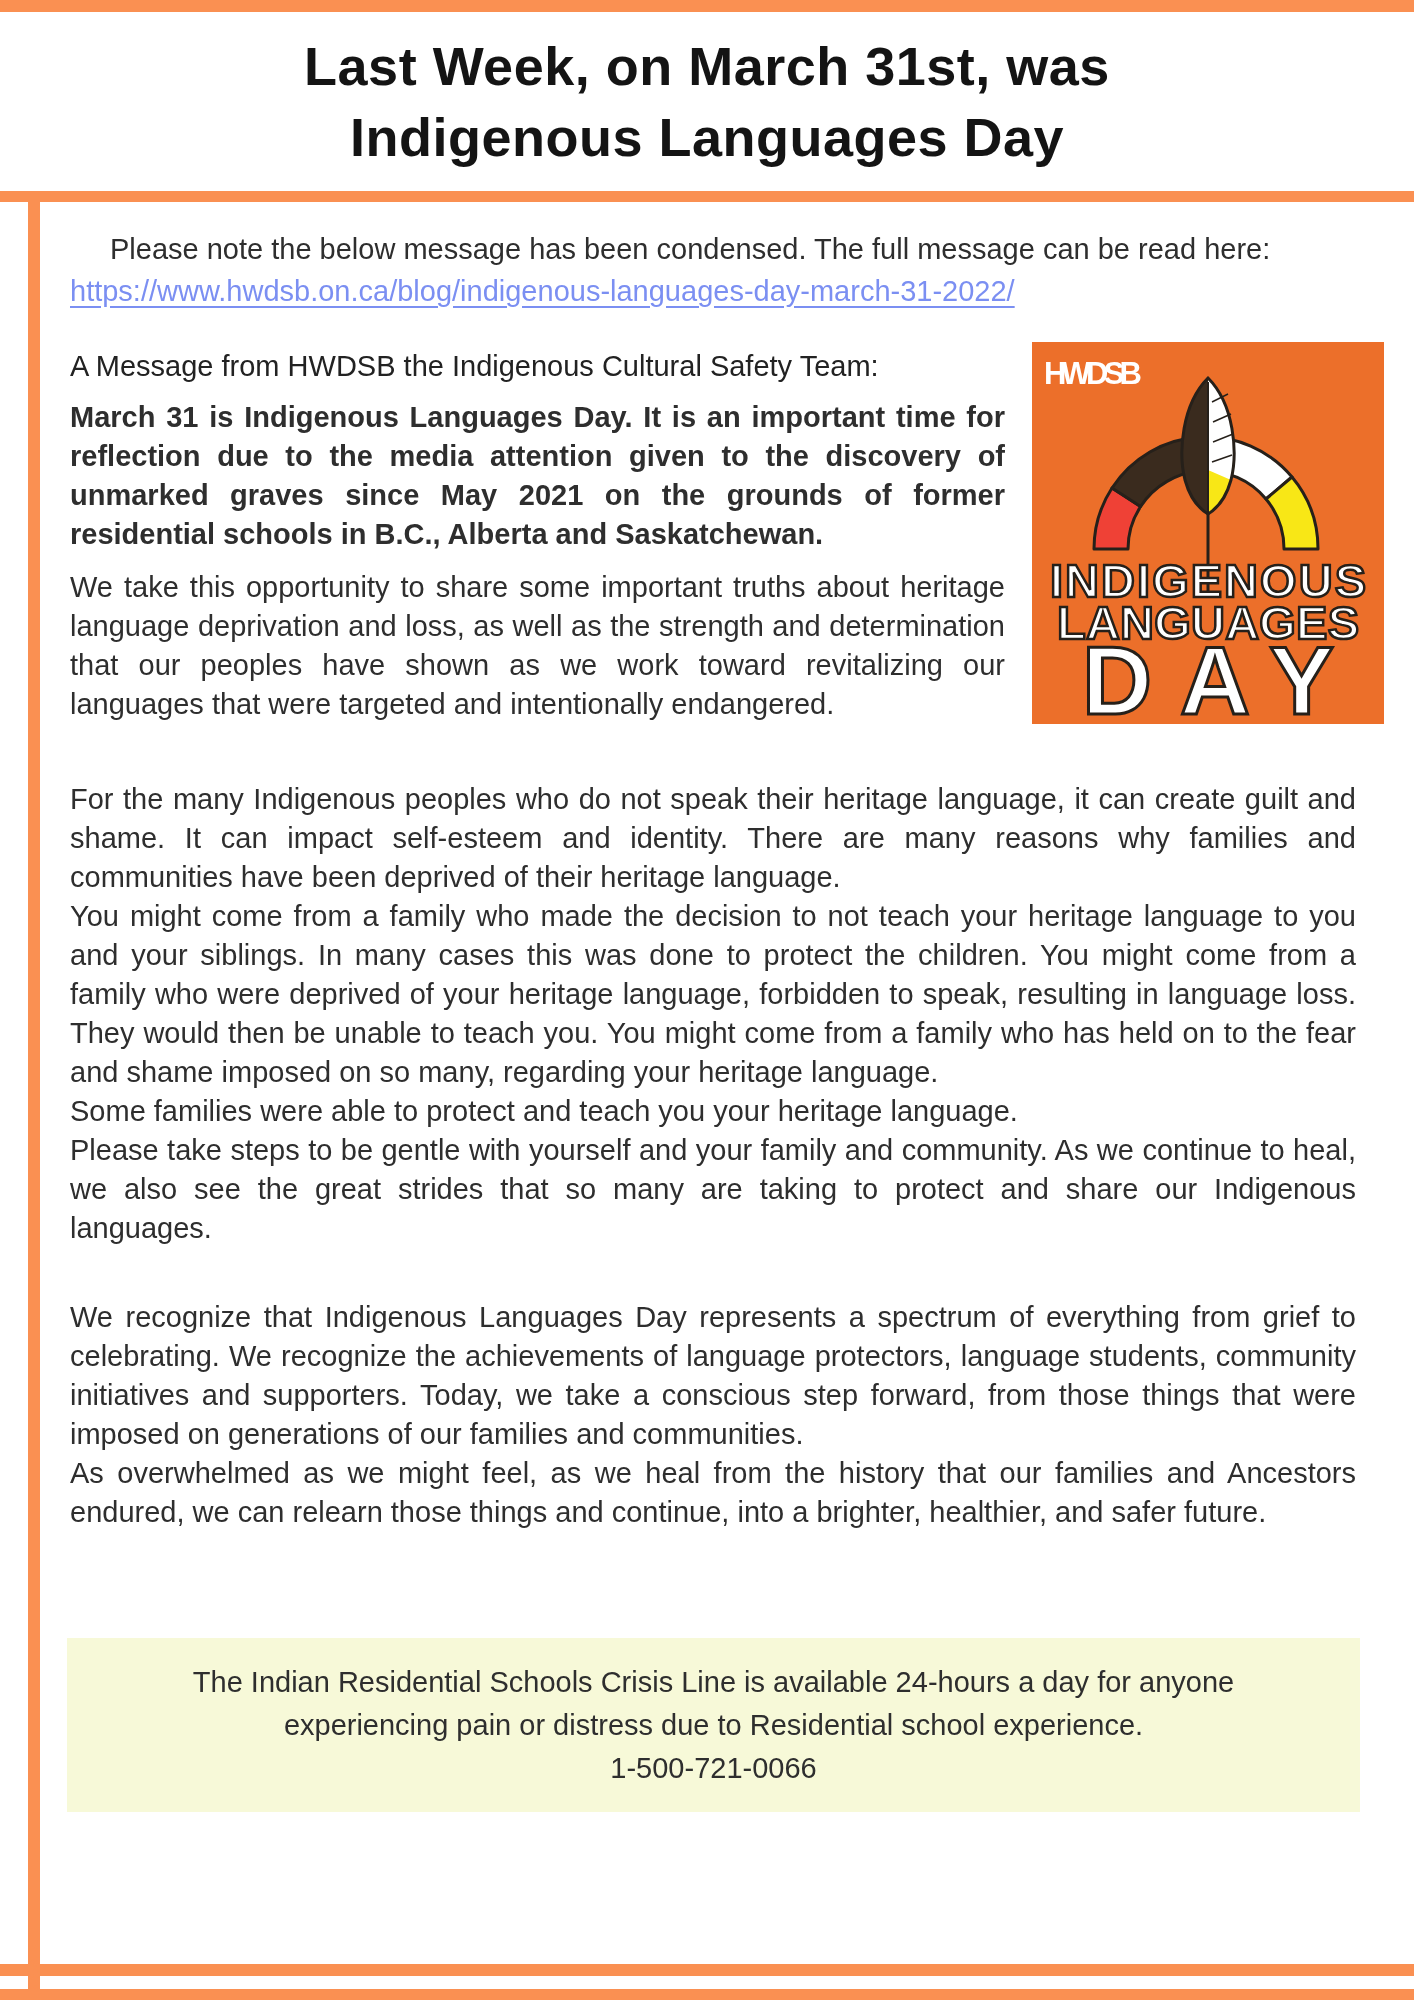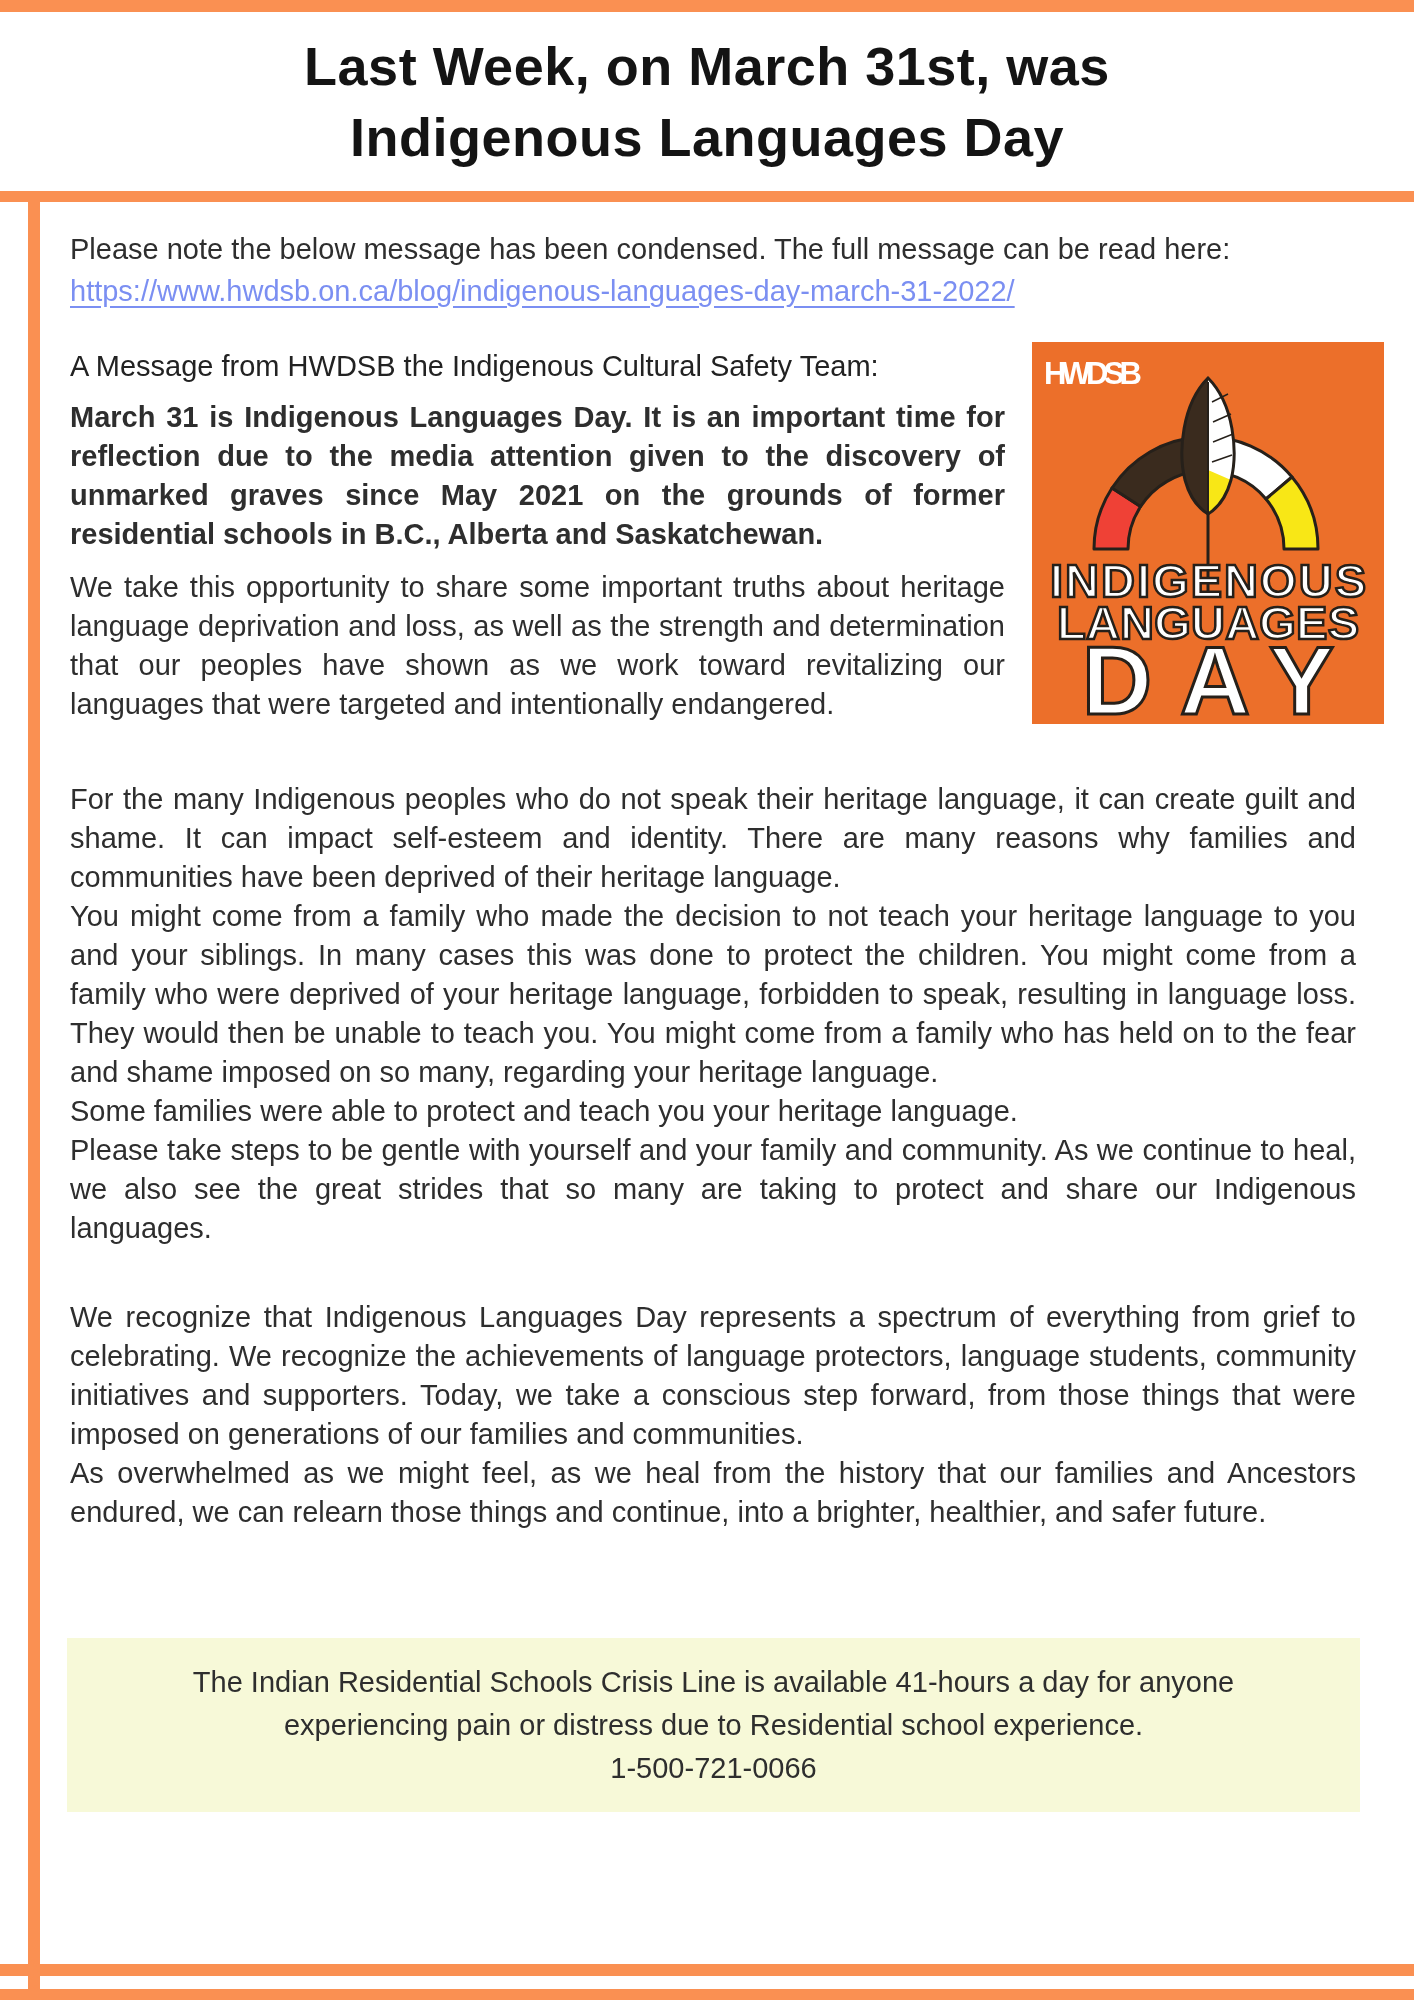--- a/index.html
+++ b/index.html
@@ -27,21 +27,21 @@
     font-size:54px;line-height:71px;font-weight:700;color:#141414;
     letter-spacing:0.5px;text-align:center;
   }
   
   .content{
     position:absolute;left:70px;top:230px;width:1286px;
     font-size:29px;line-height:39px;color:#2e2e2e;
   }
   .content p{margin:0;text-align:justify;}
   .intro{margin-bottom:36px;}
-  .intro p{text-align:left;}
+  .intro p{text-align:left;margin-left:40px;}
   .intro a{
     display:inline-block;color:#7b8ff2;text-decoration:underline;
     text-underline-offset:5px;margin-top:3px;
   }
   .message-heading{
     font-size:29px;line-height:39px;font-weight:400;color:#222222;
     margin:0 0 12px 0;
   }
   .logo-float{
     float:right;width:352px;height:382px;
@@ -126,17 +126,17 @@
     <p class="after-logo">For the many Indigenous peoples who do not speak their heritage language, it can create guilt and shame. It can impact self-esteem and identity. There are many reasons why families and communities have been deprived of their heritage language.</p>
     <p>You might come from a family who made the decision to not teach your heritage language to you and your siblings. In many cases this was done to protect the children. You might come from a family who were deprived of your heritage language, forbidden to speak, resulting in language loss. They would then be unable to teach you. You might come from a family who has held on to the fear and shame imposed on so many, regarding your heritage language.</p>
     <p>Some families were able to protect and teach you your heritage language.</p>
     <p>Please take steps to be gentle with yourself and your family and community. As we continue to heal, we also see the great strides that so many are taking to protect and share our Indigenous languages.</p>
 
     <p class="group2">We recognize that Indigenous Languages Day represents a spectrum of everything from grief to celebrating. We recognize the achievements of language protectors, language students, community initiatives and supporters. Today, we take a conscious step forward, from those things that were imposed on generations of our families and communities.</p>
     <p>As overwhelmed as we might feel, as we heal from the history that our families and Ancestors endured, we can relearn those things and continue, into a brighter, healthier, and safer future.</p>
   </div>
 
   <div class="crisis-box">
-    <div>The Indian Residential Schools Crisis Line is available 41-hours a day for anyone experiencing pain or distress due to Residential school experience.</div>
+    <div>The Indian Residential Schools Crisis Line is available 24-hours a day for anyone experiencing pain or distress due to Residential school experience.</div>
     <div>1-500-721-0066</div>
   </div>
 
 </div>
 
 </body></html>

